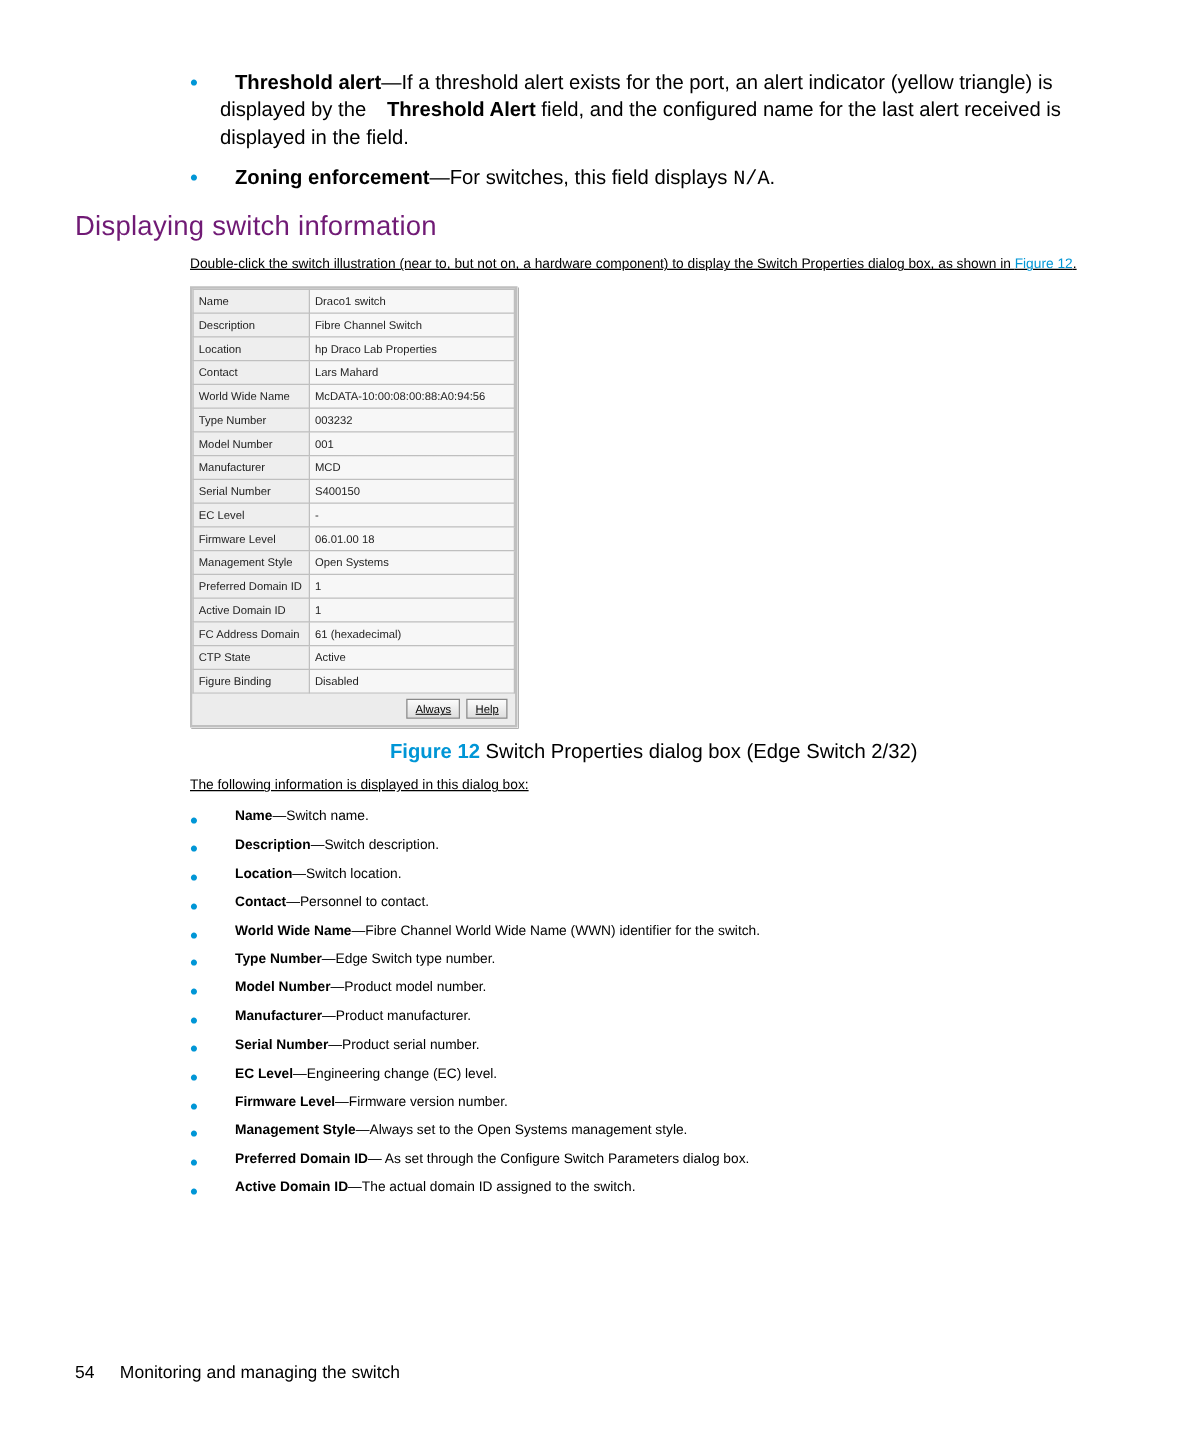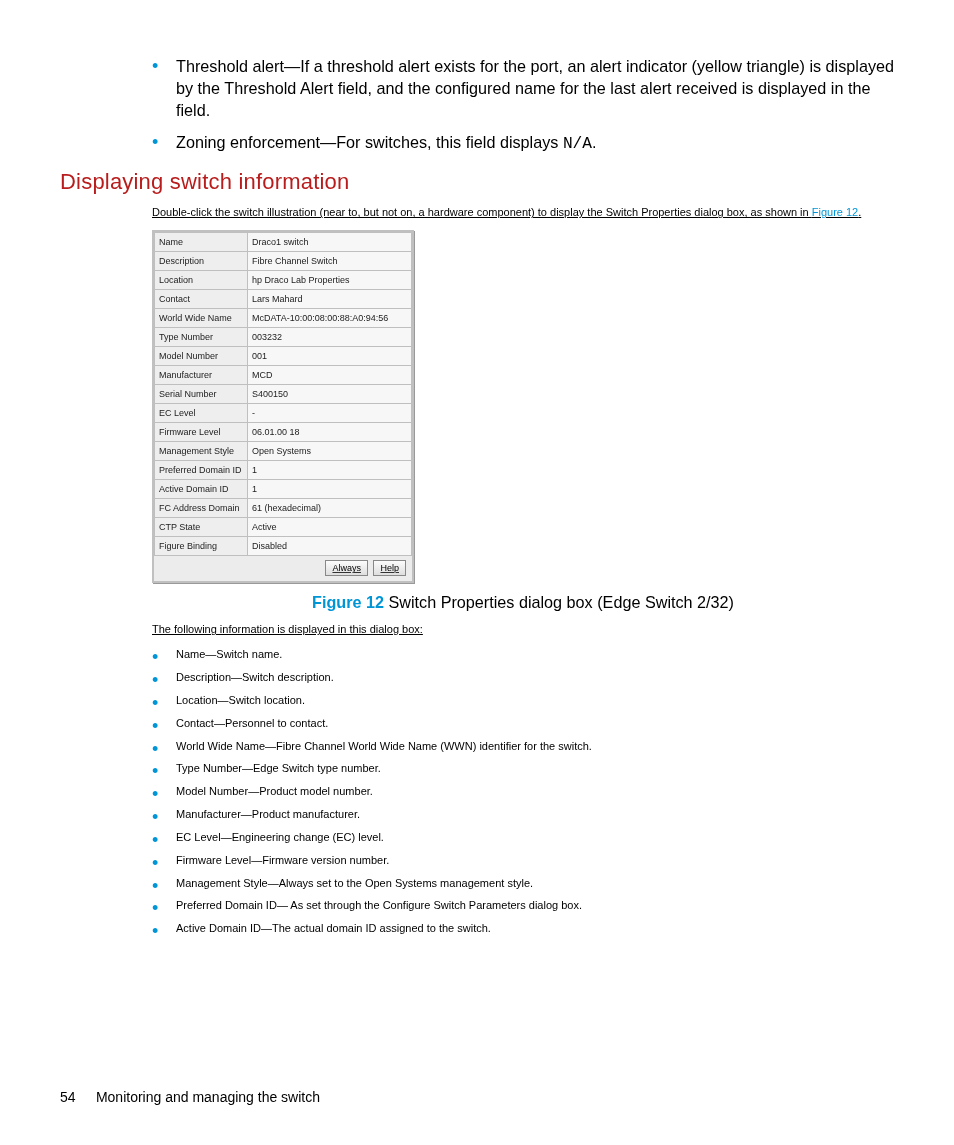--- a/index.html
+++ b/index.html
@@ -55,35 +55,35 @@
   ul.def-list > li::before {
     content: "•";
     position: absolute;
     left: 0;
     top: 0;
     color: #0096D6;
     font-size: 18px;
     line-height: 1.2;
   }
   h2.section-heading {
-    color: #b91c1c;
+    color: #701a75;
     font-weight: 400;
     font-size: 22px;
     margin: 14px 0 10px 0;
     letter-spacing: 0.2px;
   }
   p.body-text {
     margin: 0 0 10px 0;
     padding-left: 92px;
     font-size: 11px;
     line-height: 1.35;
     text-decoration: underline;
   }
   .link-text { color: #0096D6; }
-  .bold { font-weight: 400; }
+  .bold { font-weight: 700; margin-left: 12px; }
   .mono { font-family: "Courier New", monospace; }
   .fig-caption {
     margin: 10px 0 10px 92px;
     font-size: 16.2px;
     text-align: center;
   }
   .fig-caption .fig-num { color: #0096D6; font-weight: 700; }
   .dialog {
     margin-left: 92px;
     width: 258px;
@@ -242,20 +242,21 @@
 
   <ul class="def-list" id="def-list">
       <li><span class="bold">Name</span><span>—Switch name.</span></li>
       <li><span class="bold">Description</span><span>—Switch description.</span></li>
       <li><span class="bold">Location</span><span>—Switch location.</span></li>
       <li><span class="bold">Contact</span><span>—Personnel to contact.</span></li>
       <li><span class="bold">World Wide Name</span><span>—Fibre Channel World Wide Name (WWN) identifier for the switch.</span></li>
       <li><span class="bold">Type Number</span><span>—Edge Switch type number.</span></li>
       <li><span class="bold">Model Number</span><span>—Product model number.</span></li>
       <li><span class="bold">Manufacturer</span><span>—Product manufacturer.</span></li>
+      <li><span class="bold">Serial Number</span><span>—Product serial number.</span></li>
       <li><span class="bold">EC Level</span><span>—Engineering change (EC) level.</span></li>
       <li><span class="bold">Firmware Level</span><span>—Firmware version number.</span></li>
       <li><span class="bold">Management Style</span><span>—Always set to the Open Systems management style.</span></li>
       <li><span class="bold">Preferred Domain ID</span><span>— As set through the Configure Switch Parameters dialog box.</span></li>
       <li><span class="bold">Active Domain ID</span><span>—The actual domain ID assigned to the switch.</span></li>
     </ul>
 
   <div class="footer">
     <span class="pagenum">54</span>
     <span>Monitoring and managing the switch</span>

